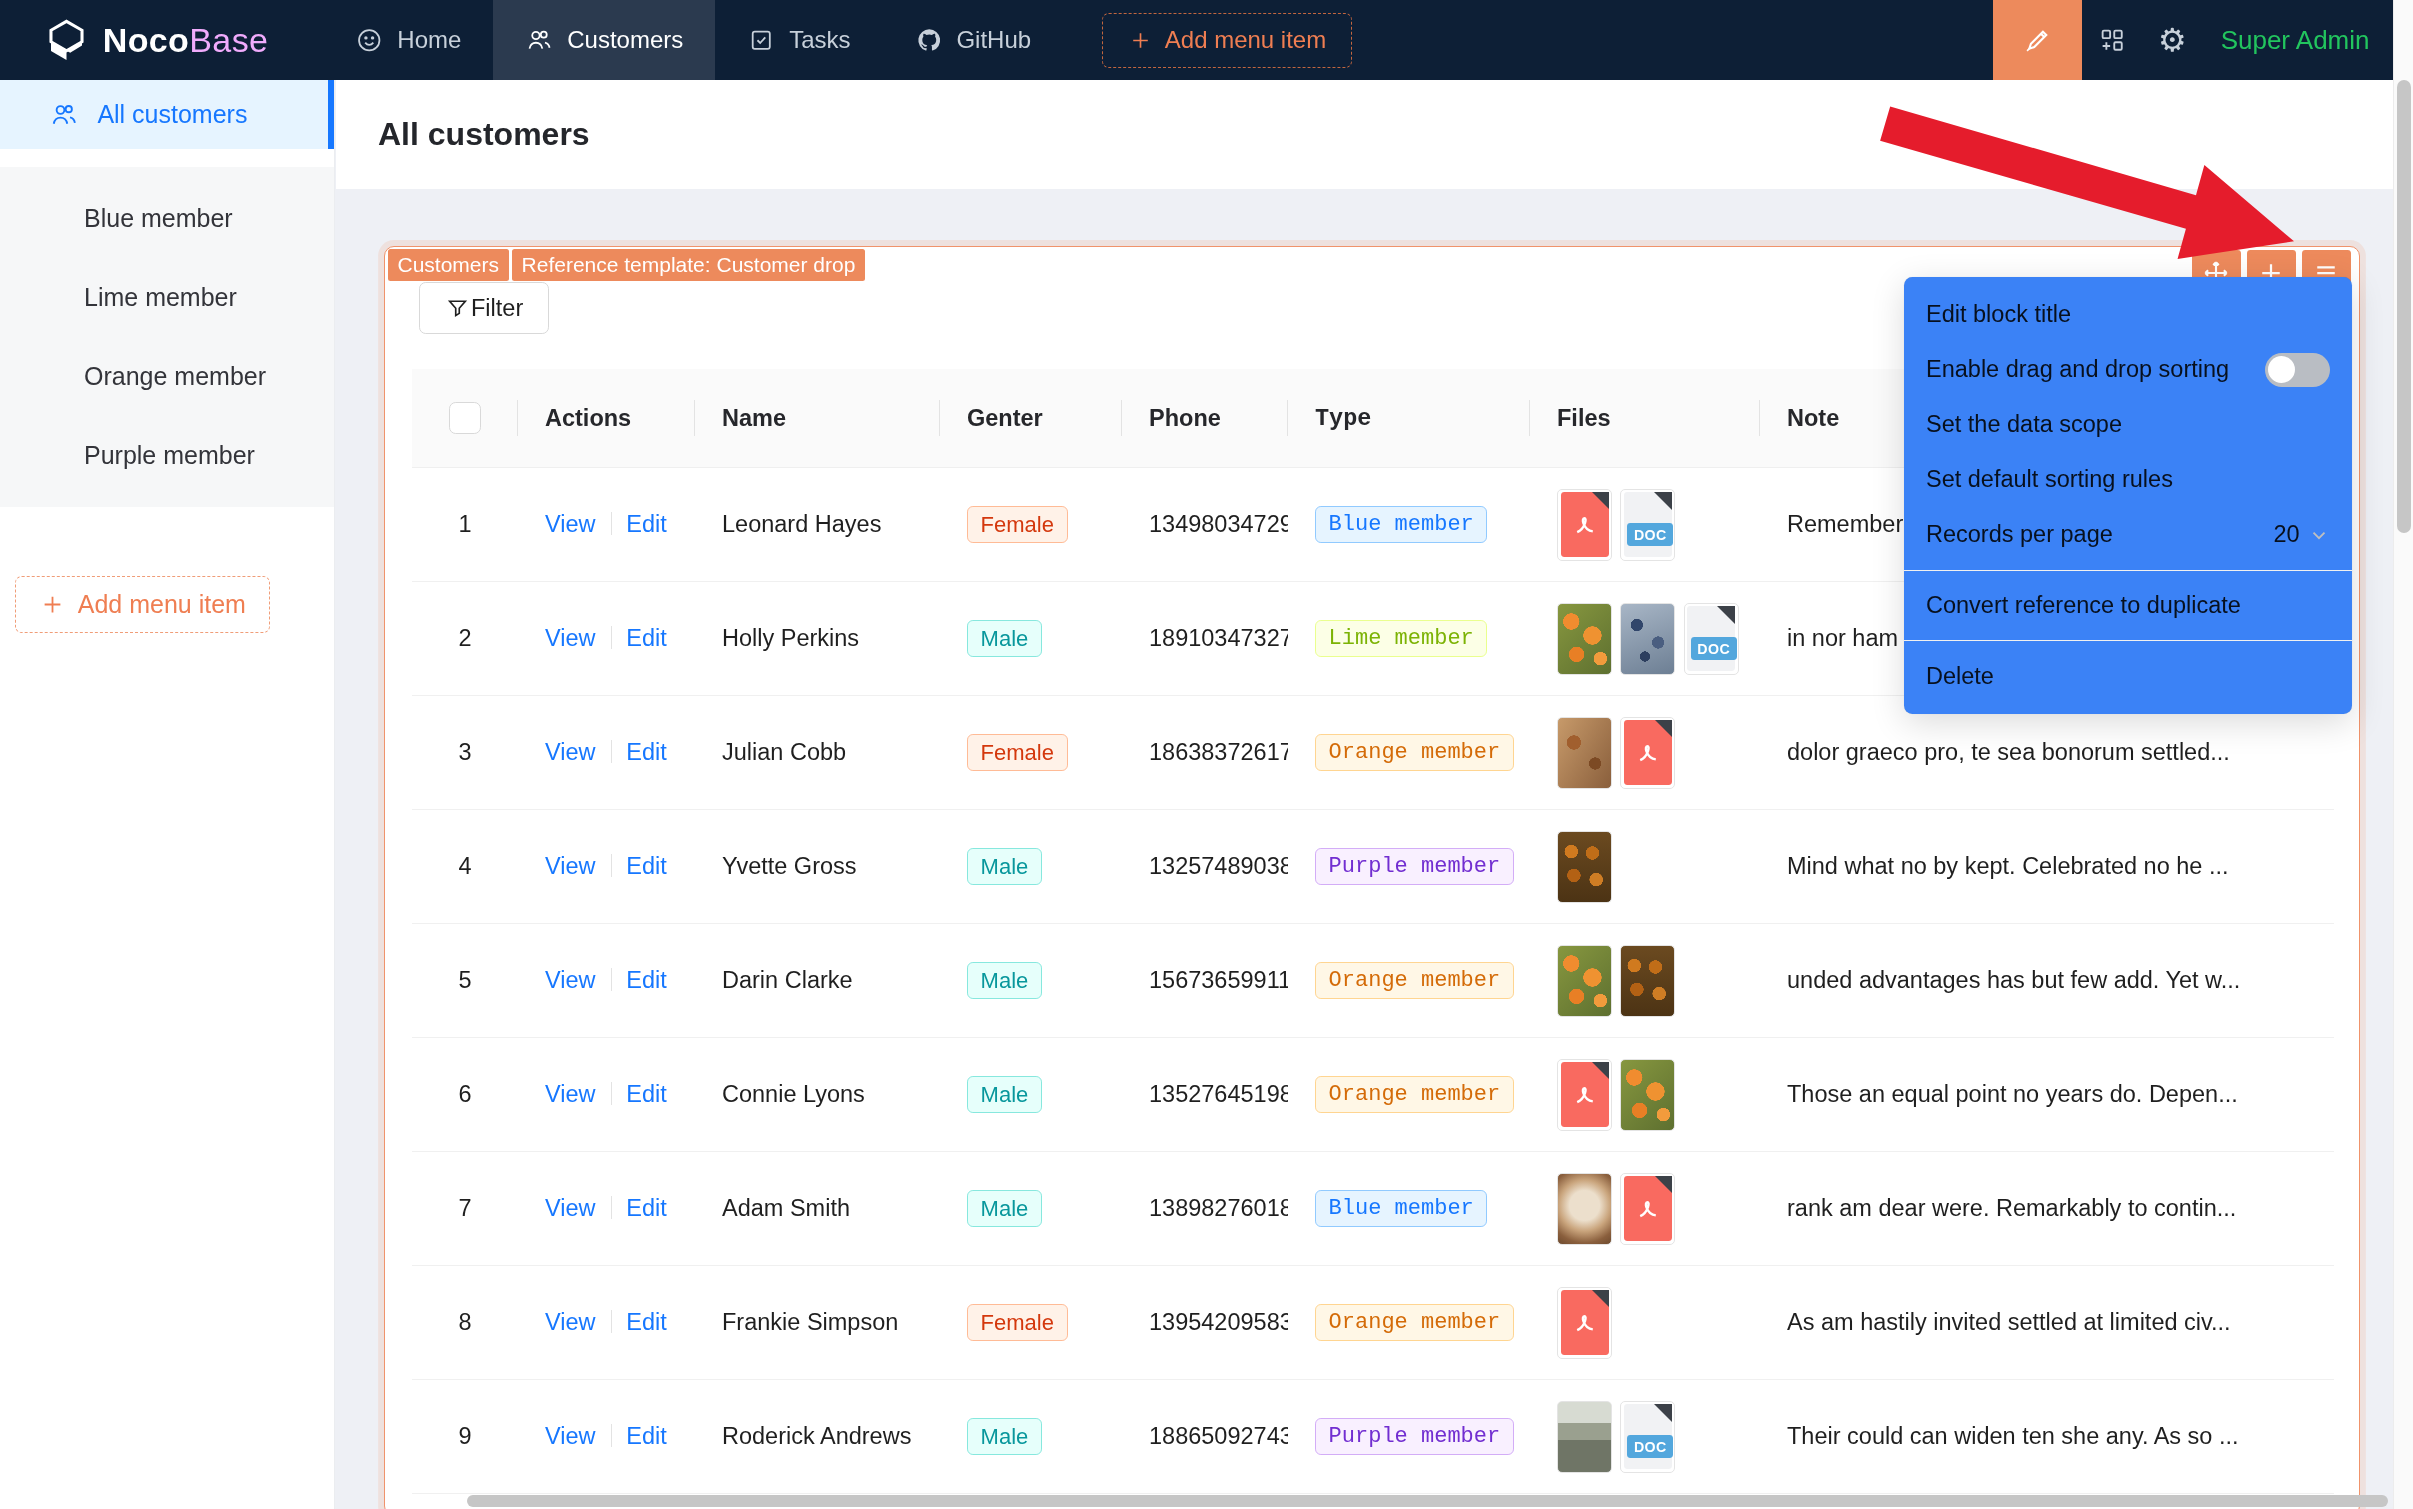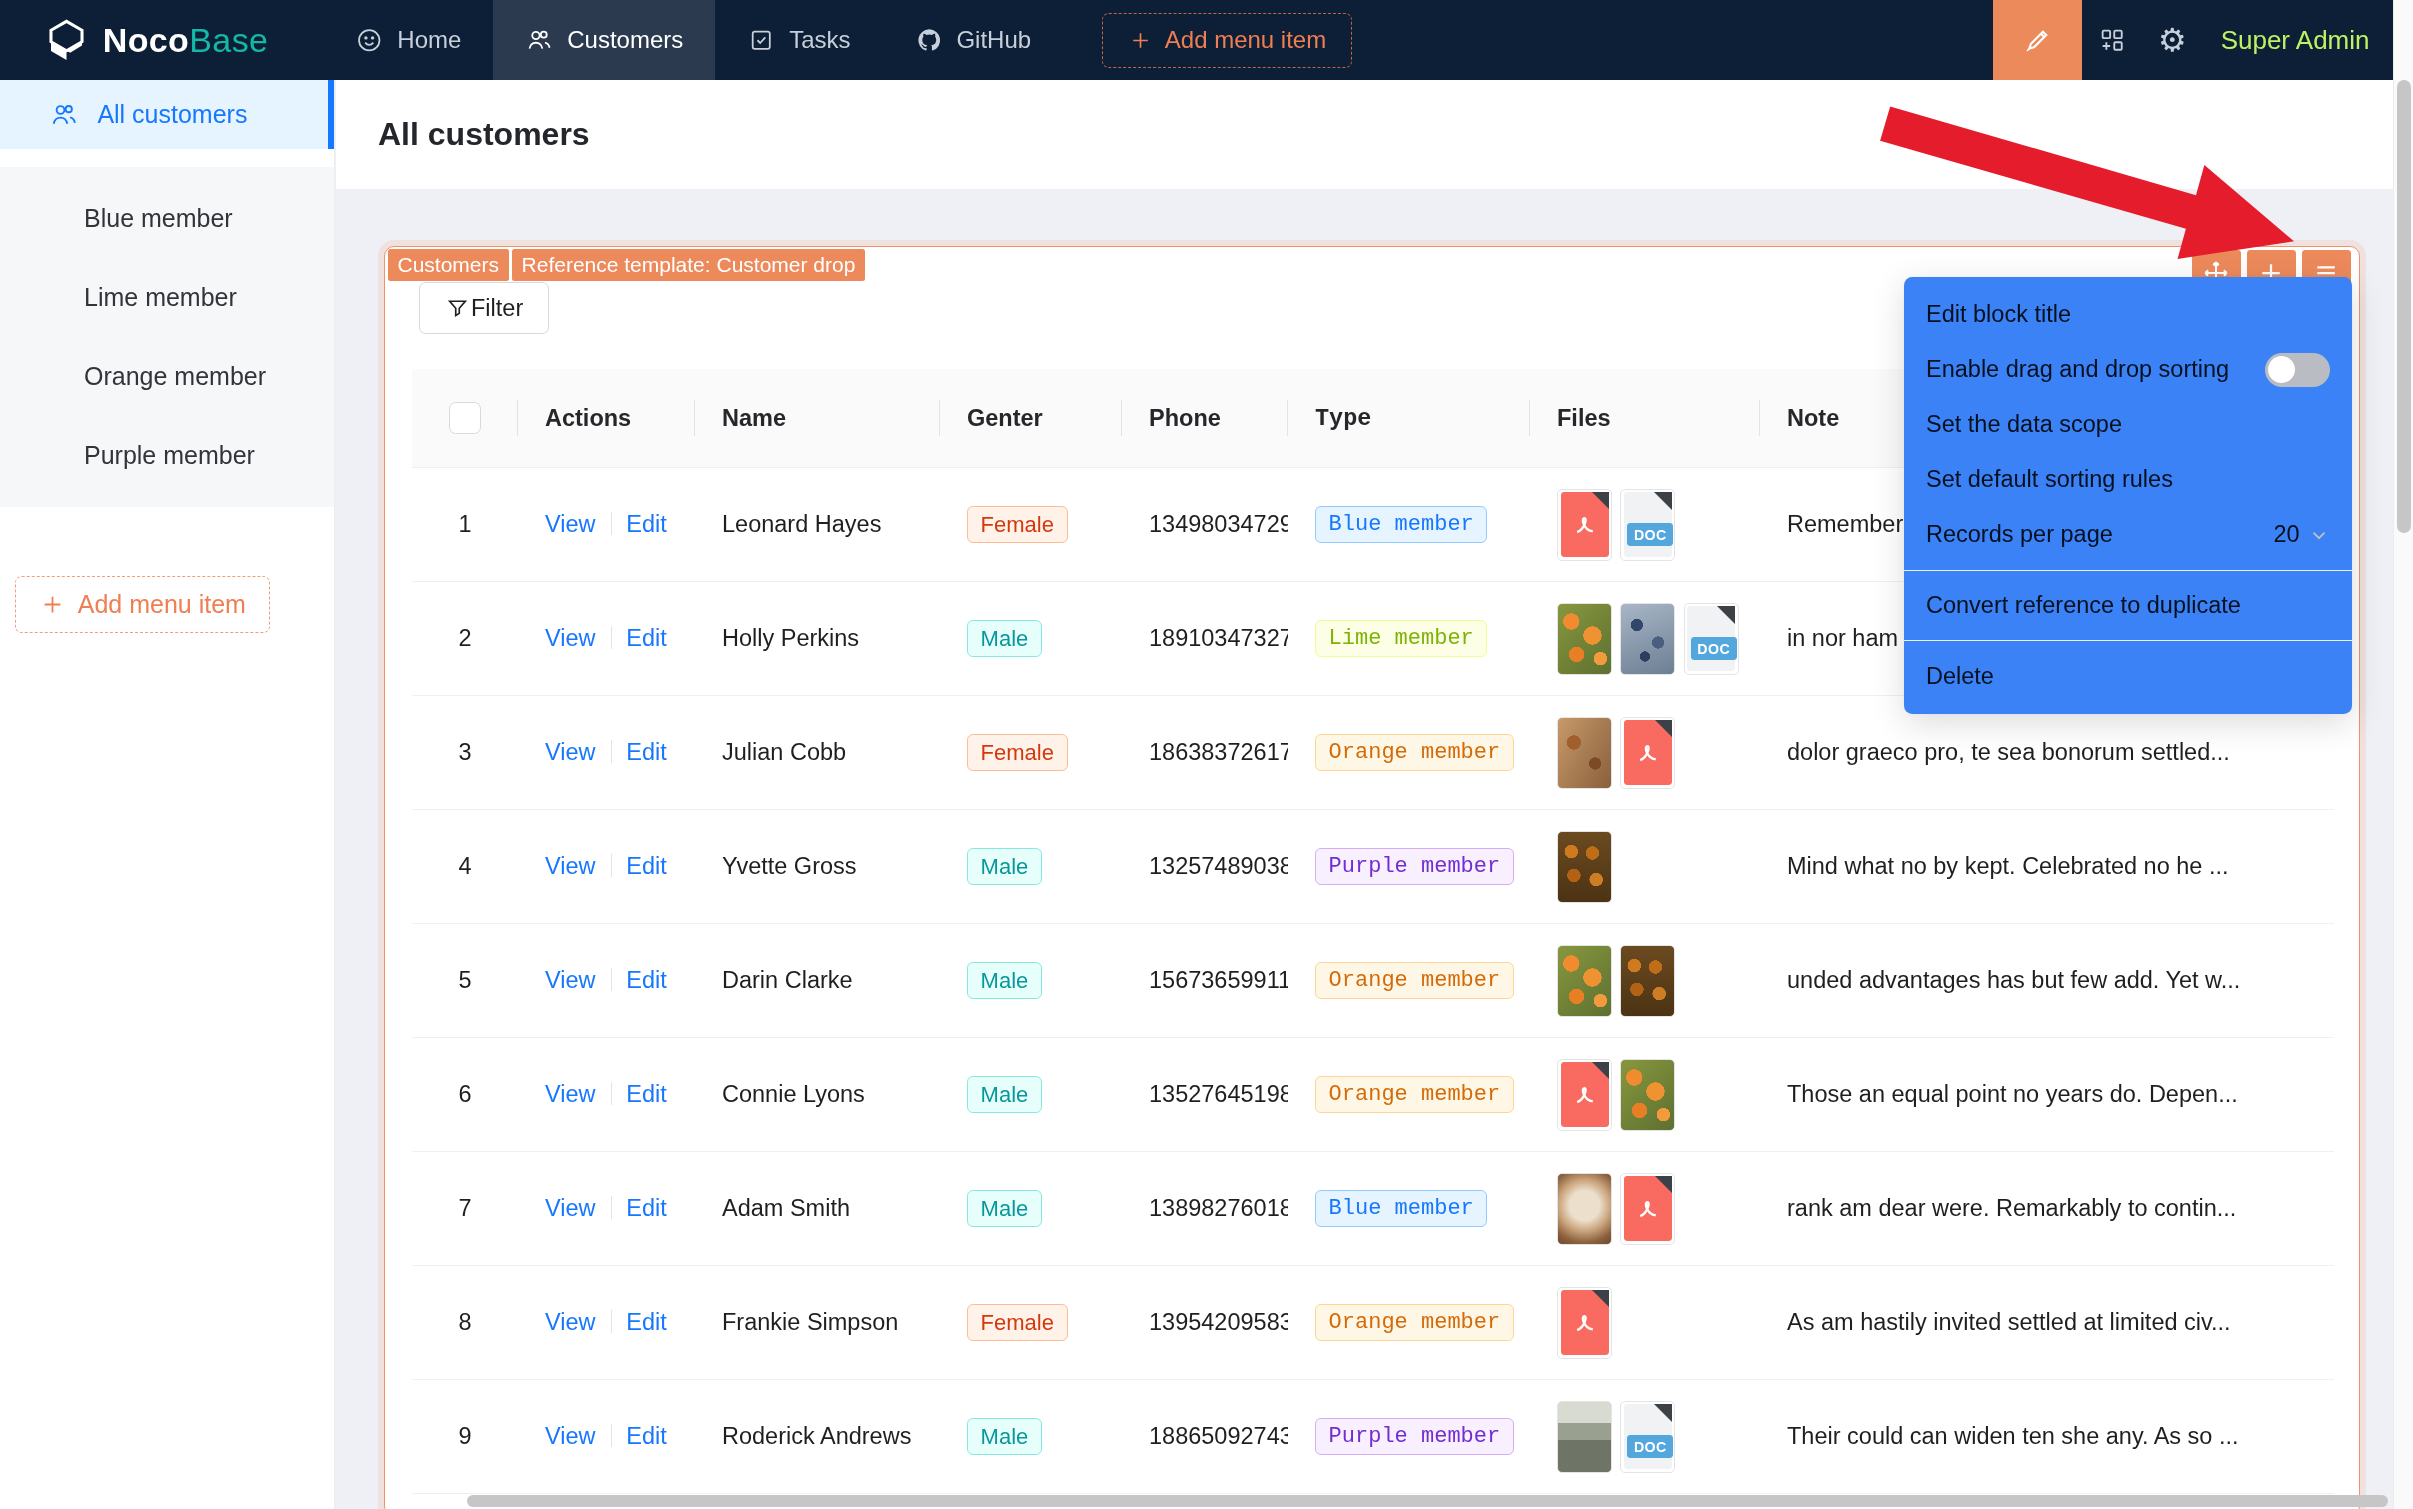--- a/index.html
+++ b/index.html
@@ -6,33 +6,33 @@
   html,body { width:2413px; height:1509px; }
   body { font-family:"Liberation Sans","DejaVu Sans",sans-serif; font-size:23.5px; color:rgba(0,0,0,.88); }
   .screen { position:relative; width:2413px; height:1509px; overflow:hidden; background:#eef0f5; }
 
   
   .nav { position:absolute; left:0; top:0; width:2413px; height:80px; background:#0d1f36; display:flex; align-items:center; z-index:30; }
   .logo { display:flex; align-items:center; gap:11.7px; padding:0 0 0 42px; }
   .logo svg { width:49px; height:49px; }
   .logo-text { font-size:34px; color:#fff; letter-spacing:0.4px; }
   .logo-text b { font-weight:800; }
-  .logo-text span { font-weight:300; color:#14b8a6; }
+  .logo-text span { font-weight:300; color:#f0abfc; }
   .nav-items { display:flex; height:80px; margin-left:55px; align-items:stretch; }
   .nav-item { display:flex; align-items:center; gap:13.4px; padding:0 32px; color:#c7d0da; font-size:24px; cursor:pointer; }
   .nav-item svg { width:28.5px; height:28.5px; }
   .nav-item.active { background:#2b3a4f; color:#fff; }
   .nav-add { margin-left:39px; align-self:center; display:flex; align-items:center; gap:11.7px; height:55px; padding:0 25px; border:0.8px dashed #c2663f; border-radius:6.7px; color:#ef7e52; font-size:24px; cursor:pointer; }
   .nav-right { position:absolute; right:20px; top:0; height:80px; display:flex; align-items:center; }
   .nav-icon-btn { width:60px; height:80px; display:flex; align-items:center; justify-content:center; color:#c7d0da; cursor:pointer; }
   .nav-icon-btn svg { width:30px; height:30px; }
   .nav-pen { width:89px; height:80px; background:#ed8a5c; color:#fff; display:flex; align-items:center; justify-content:center; cursor:pointer; }
   .nav-pen svg { width:32px; height:32px; }
   .gear-glyph { font-family:"DejaVu Sans",sans-serif; font-size:32px; line-height:1; }
-  .nav-user { color:#bef264; font-size:26px; padding:0 23.5px 0 18.4px; cursor:pointer; }
+  .nav-user { color:#22c55e; font-size:26px; padding:0 23.5px 0 18.4px; cursor:pointer; }
 
   
   .sidebar { position:absolute; left:0; top:80px; width:335px; height:1429px; background:#fff; border-right:0.8px solid #ebedf0; z-index:20; }
   .side-item { position:relative; height:69px; display:flex; align-items:center; gap:18.4px; padding-left:49px; font-size:25px; cursor:pointer; }
   .side-item svg { width:30px; height:30px; flex:0 0 auto; }
   .side-item.selected { background:#e6f4ff; color:#1677ff; }
   .side-item.selected::after { content:""; position:absolute; right:0; top:0; bottom:0; width:5.9px; background:#1677ff; }
   .side-item.parent { color:#1677ff; margin-top:30px; }
   .side-chevron { position:absolute; right:30px; }
   .side-chevron svg { width:25px; height:25px; }

